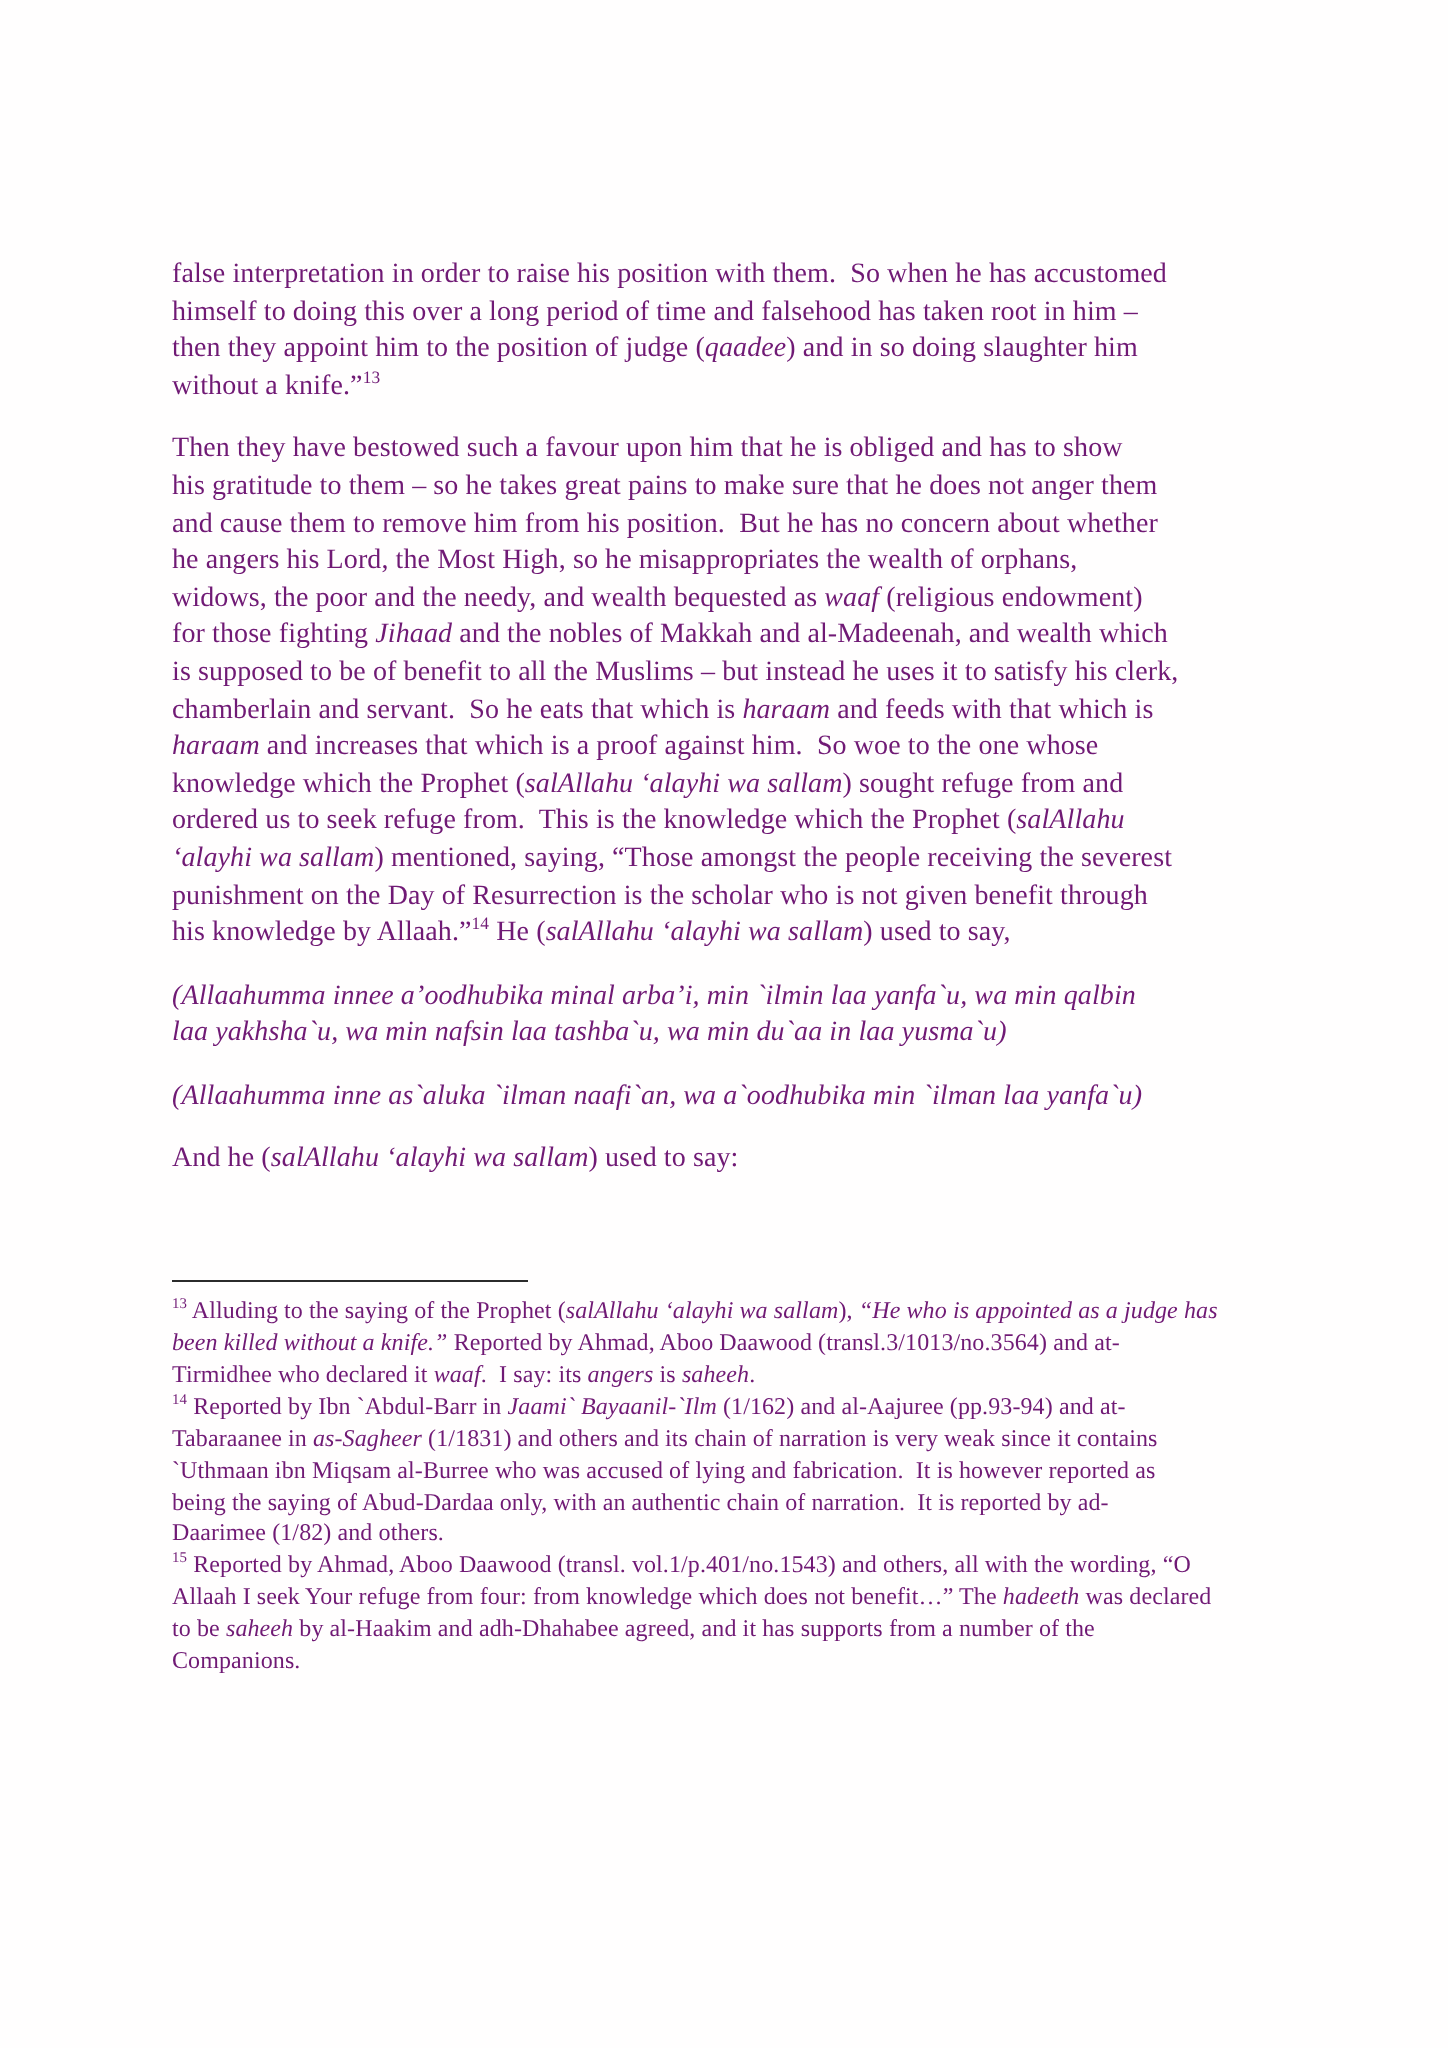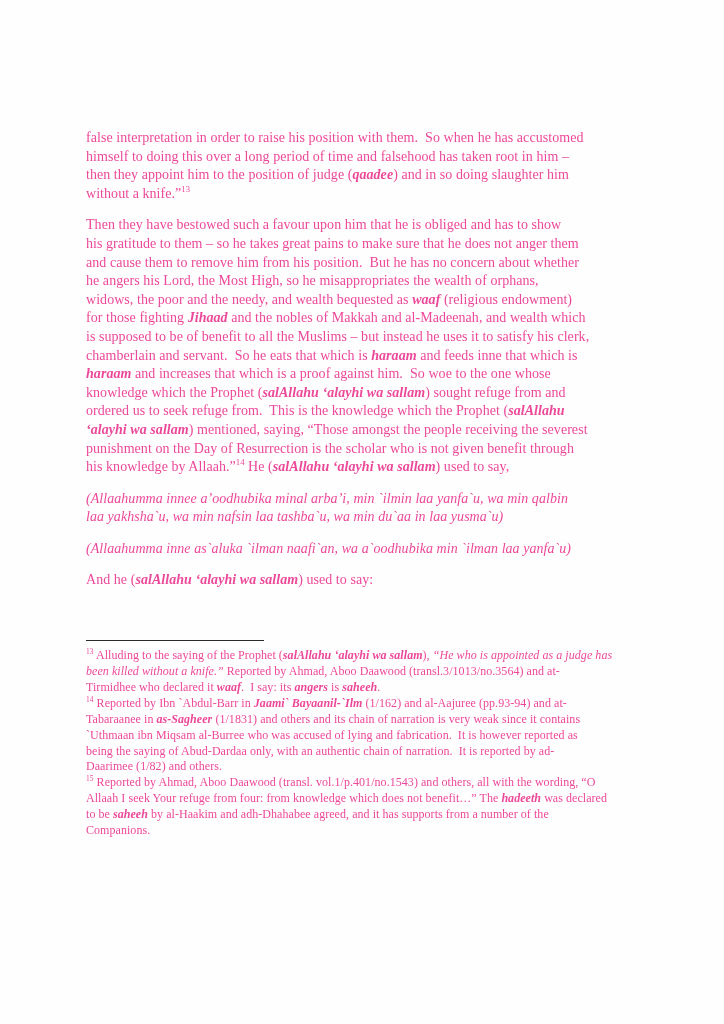--- a/index.html
+++ b/index.html
@@ -7,21 +7,21 @@
     padding: 0;
     background: #ffffff;
   }
   .page {
     position: relative;
     width: 724px;
     height: 1024px;
     background: #fffefe;
     overflow: hidden;
     font-family: "Liberation Serif", "DejaVu Serif", serif;
-    color: #ec4899;
+    color: #701a75;
   }
   .content {
     position: absolute;
     left: 86px;
     top: 129px;
     width: 600px;
   }
   .para {
     margin: 0;
     white-space: pre;
@@ -29,21 +29,21 @@
   .body-para {
     font-size: 14px;
     line-height: 18.6px;
     margin-bottom: 13px;
     letter-spacing: 0.05px;
   }
   .body-text .body-para:last-child {
     margin-bottom: 0;
   }
   .run-n { font-style: normal; }
-  .run-i { font-style: italic; font-weight: bold; }
+  .run-i { font-style: italic; }
   .run-bi { font-style: italic; font-weight: normal; }
   .run-sup {
     vertical-align: super;
     font-size: 0.62em;
     line-height: 0;
   }
   .fn-sep {
     width: 178px;
     height: 0;
     border-top: 1.6px solid #2b2b2b;
@@ -74,21 +74,21 @@
 himself to doing this over a long period of time and falsehood has taken root in him –
 then they appoint him to the position of judge (</span><span class="run-i">qaadee</span><span class="run-n">) and in so doing slaughter him
 without a knife.”</span><span class="run-sup">13</span></p>
       <p class="para body-para"><span class="run-n">Then they have bestowed such a favour upon him that he is obliged and has to show
 his gratitude to them – so he takes great pains to make sure that he does not anger them
 and cause them to remove him from his position.  But he has no concern about whether
 he angers his Lord, the Most High, so he misappropriates the wealth of orphans,
 widows, the poor and the needy, and wealth bequested as </span><span class="run-i">waaf</span><span class="run-n"> (religious endowment)
 for those fighting </span><span class="run-i">Jihaad</span><span class="run-n"> and the nobles of Makkah and al-Madeenah, and wealth which
 is supposed to be of benefit to all the Muslims – but instead he uses it to satisfy his clerk,
-chamberlain and servant.  So he eats that which is </span><span class="run-i">haraam</span><span class="run-n"> and feeds inne that which is
+chamberlain and servant.  So he eats that which is </span><span class="run-i">haraam</span><span class="run-n"> and feeds with that which is
 </span><span class="run-i">haraam</span><span class="run-n"> and increases that which is a proof against him.  So woe to the one whose
 knowledge which the Prophet (</span><span class="run-i">salAllahu ‘alayhi wa sallam</span><span class="run-n">) sought refuge from and
 ordered us to seek refuge from.  This is the knowledge which the Prophet (</span><span class="run-i">salAllahu
 ‘alayhi wa sallam</span><span class="run-n">) mentioned, saying, “Those amongst the people receiving the severest
 punishment on the Day of Resurrection is the scholar who is not given benefit through
 his knowledge by Allaah.”</span><span class="run-sup">14</span><span class="run-n"> He (</span><span class="run-i">salAllahu ‘alayhi wa sallam</span><span class="run-n">) used to say,</span></p>
       <p class="para body-para"><span class="run-bi">(Allaahumma innee a’oodhubika minal arba’i, min `ilmin laa yanfa`u, wa min qalbin
 laa yakhsha`u, wa min nafsin laa tashba`u, wa min du`aa in laa yusma`u)</span></p>
       <p class="para body-para"><span class="run-bi">(Allaahumma inne as`aluka `ilman naafi`an, wa a`oodhubika min `ilman laa yanfa`u)</span></p>
       <p class="para body-para"><span class="run-n">And he (</span><span class="run-i">salAllahu ‘alayhi wa sallam</span><span class="run-n">) used to say:</span></p>

